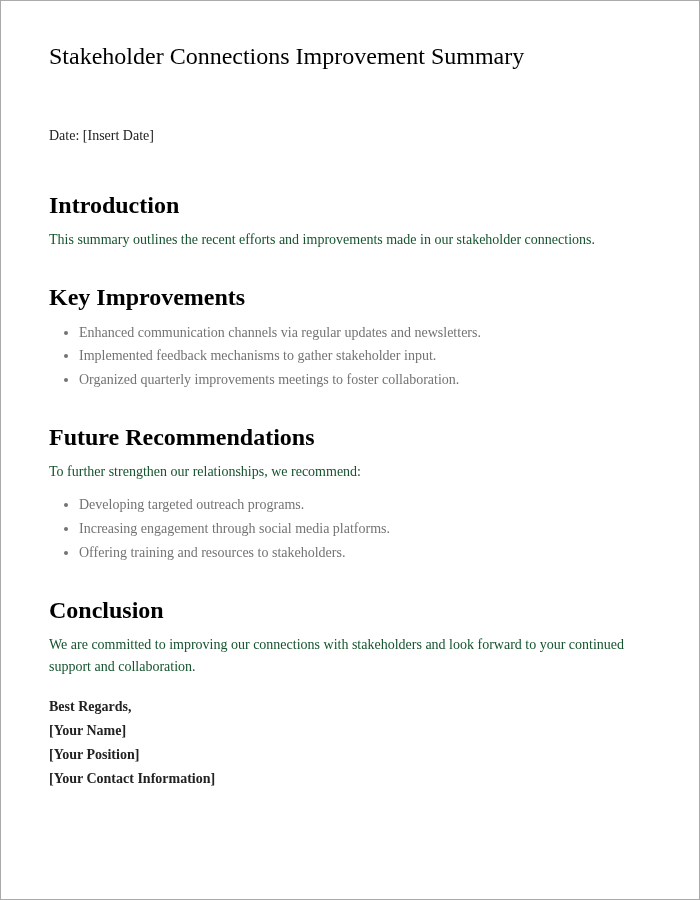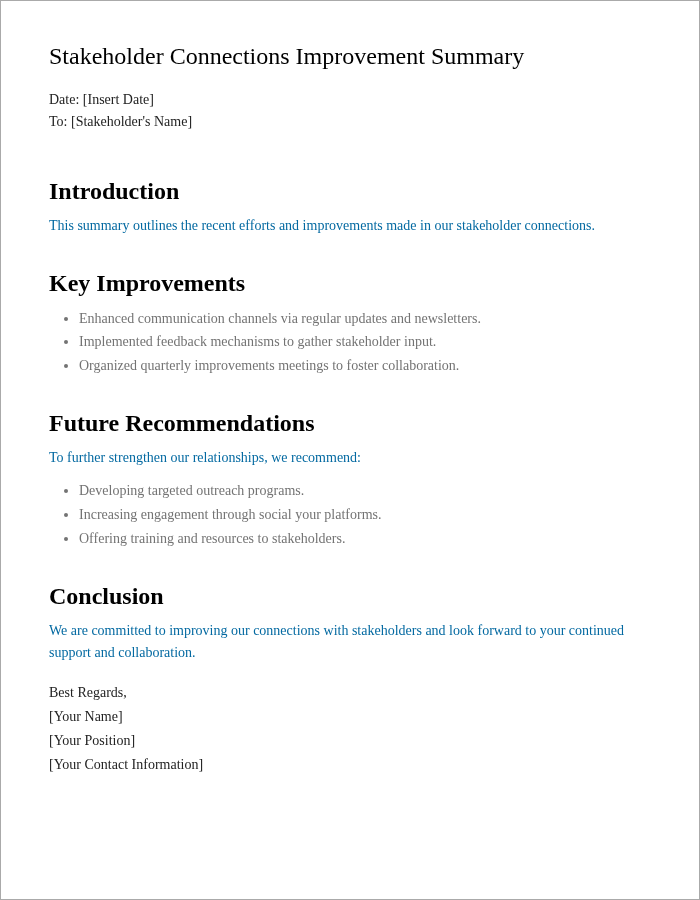--- a/index.html
+++ b/index.html
@@ -29,39 +29,40 @@
 
     .doc-title {
       font-size: 24px;
       font-weight: normal;
       margin-bottom: 20px;
       line-height: 1.3;
     }
 
     .meta-block {
       margin-bottom: 20px;
+      margin-top: 36px;
     }
 
     .meta-line {
       font-size: 14px;
       margin-bottom: 6px;
       color: #222;
     }
 
     .section-heading {
       font-size: 24px;
       font-weight: bold;
       margin-top: 22px;
       margin-bottom: 10px;
     }
 
     .section-text {
       font-size: 14px;
       line-height: 1.6;
-      color: #0369a1;
+      color: #14532d;
       margin-bottom: 10px;
     }
 
     .bullet-list {
       margin-left: 30px;
       margin-bottom: 10px;
     }
 
     .bullet-list li {
       font-size: 14px;
@@ -71,49 +72,49 @@
     }
 
     .closing-block {
       margin-top: 10px;
     }
 
     .closing-line {
       font-size: 14px;
       margin-bottom: 8px;
       color: #222;
+      font-weight: bold;
     }
   </style>
 </head>
 <body>
 
 <div class="document-wrapper">
 
   <h1 class="doc-title">Stakeholder Connections Improvement Summary</h1>
 
   <div class="meta-block">
     <p class="meta-line">Date: [Insert Date]</p>
-    <p class="meta-line">To: [Stakeholder's Name]</p>
   </div>
 
   <h2 class="section-heading">Introduction</h2>
   <p class="section-text">This summary outlines the recent efforts and improvements made in our stakeholder connections.</p>
 
   <h2 class="section-heading">Key Improvements</h2>
   <ul class="bullet-list">
     <li>Enhanced communication channels via regular updates and newsletters.</li>
     <li>Implemented feedback mechanisms to gather stakeholder input.</li>
     <li>Organized quarterly improvements meetings to foster collaboration.</li>
   </ul>
 
   <h2 class="section-heading">Future Recommendations</h2>
   <p class="section-text">To further strengthen our relationships, we recommend:</p>
   <ul class="bullet-list">
     <li>Developing targeted outreach programs.</li>
-    <li>Increasing engagement through social your platforms.</li>
+    <li>Increasing engagement through social media platforms.</li>
     <li>Offering training and resources to stakeholders.</li>
   </ul>
 
   <h2 class="section-heading">Conclusion</h2>
   <p class="section-text">We are committed to improving our connections with stakeholders and look forward to your continued support and collaboration.</p>
 
   <div class="closing-block">
     <p class="closing-line">Best Regards,</p>
     <p class="closing-line">[Your Name]</p>
     <p class="closing-line">[Your Position]</p>

